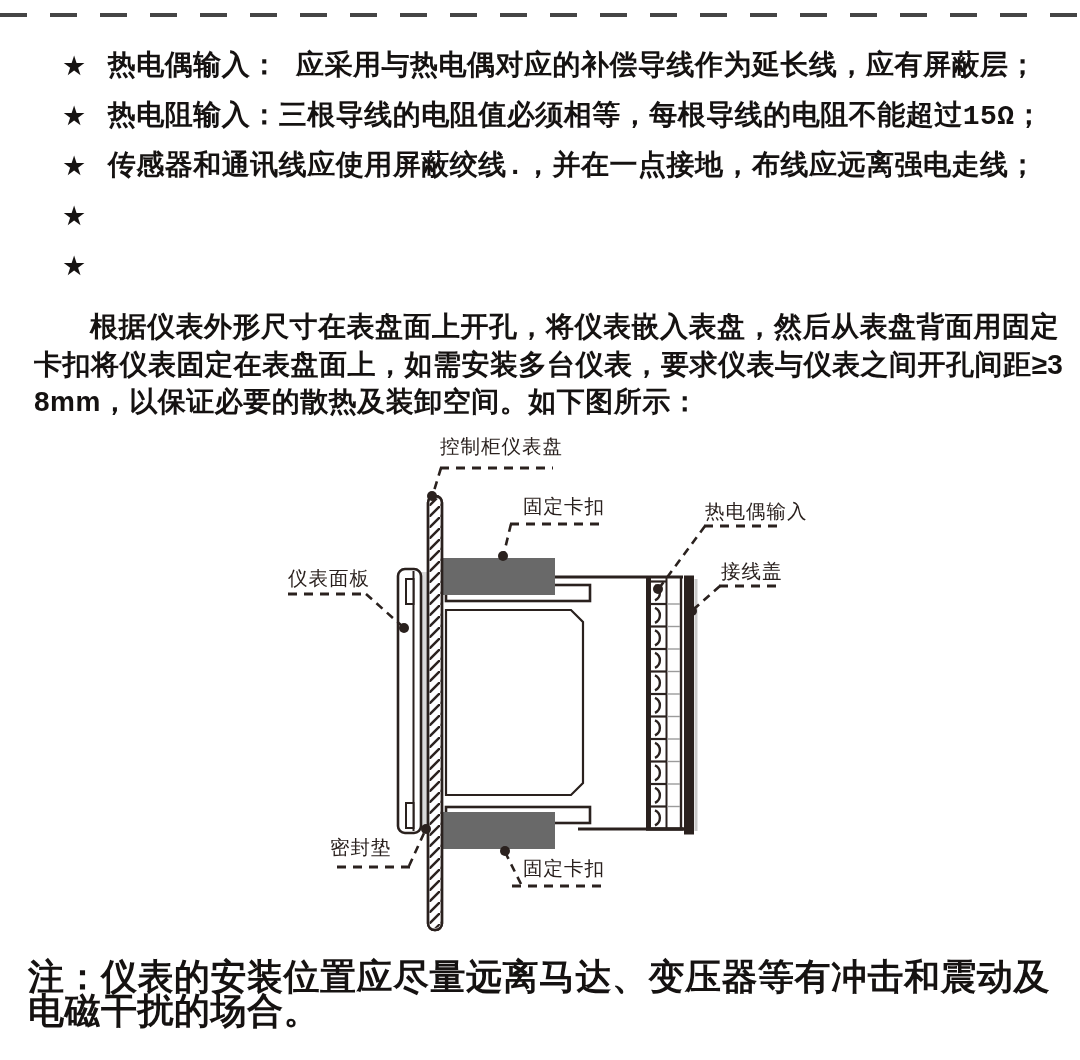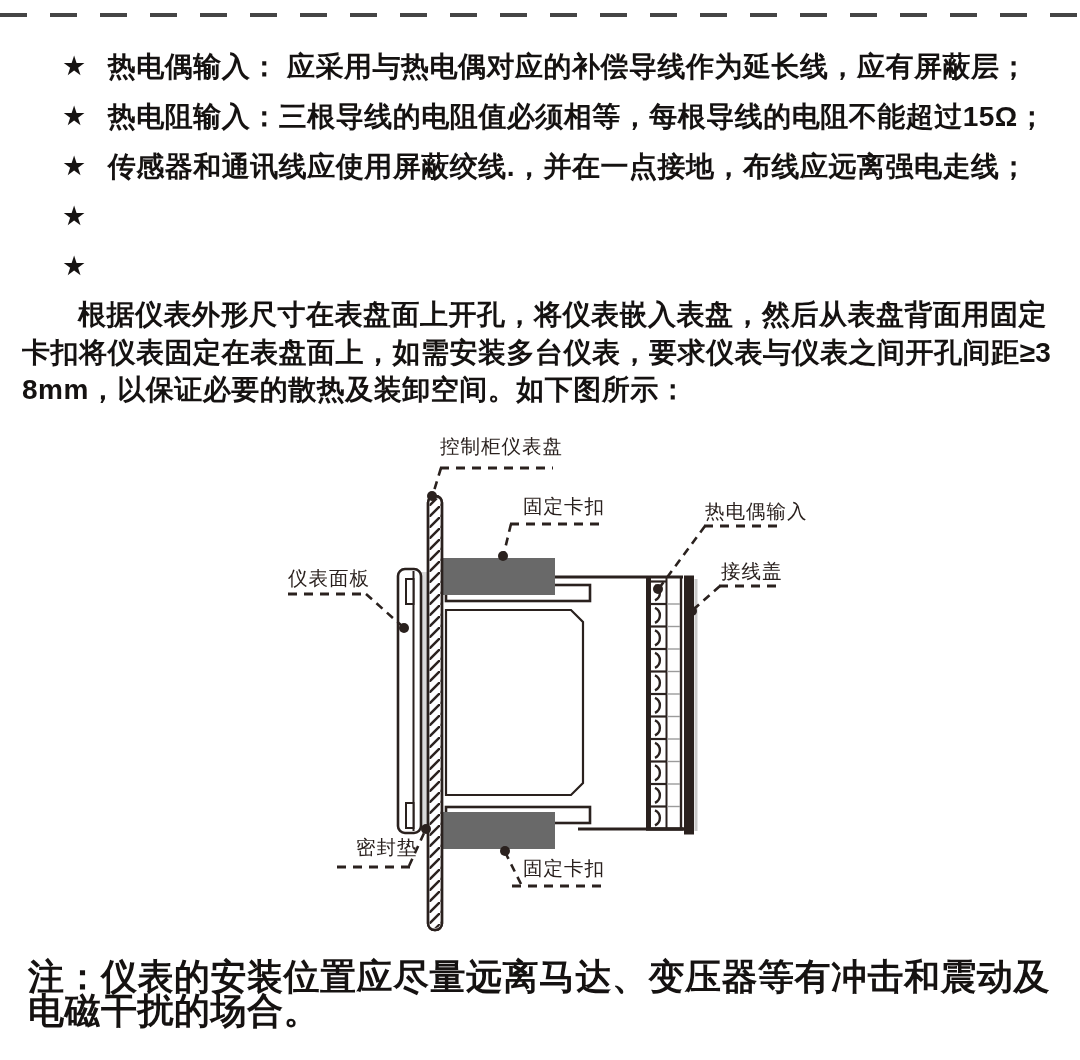--- a/index.html
+++ b/index.html
@@ -11,45 +11,45 @@
   .top-rule{
     position:absolute;left:0;top:13px;width:1080px;height:4px;
     background:repeating-linear-gradient(to right,#454545 0 27px,transparent 27px 50px);
   }
   
   .bullets{position:absolute;left:62px;top:52px;width:1000px;list-style:none;margin:0;padding:0;}
   .bullets li{display:flex;align-items:flex-start;gap:21px;margin:0 0 20px 0;
     font-size:28px;line-height:30px;font-weight:bold;letter-spacing:.5px;}
   .bullets li.spaced{margin-top:10px;}
   .star{font-size:27px;line-height:30px;flex:0 0 auto;transform:translateY(-1px);}
-  .btxt{white-space:nowrap;}
+  .btxt{white-space:nowrap;font-family:Liberation Mono, monospace;}
   
   .para{
     position:absolute;left:22px;top:296px;width:1040px;
     font-size:28px;line-height:37.5px;font-weight:bold;letter-spacing:.5px;
-    text-indent:56px;word-break:break-all;overflow-wrap:anywhere;margin:0;
+    text-indent:56px;word-break:break-all;overflow-wrap:anywhere;margin:12px;
   }
   
   .note{
     position:absolute;left:28px;top:960px;width:1030px;
     font-size:36px;line-height:34px;font-weight:bold;letter-spacing:.5px;margin:0;
   }
   
   .diagram{position:absolute;left:0;top:430px;width:959px;height:512px;}
   .diagram svg{position:absolute;left:0;top:0;}
   .dlabel{
     position:absolute;font-size:19.5px;line-height:21px;font-weight:500;
     color:#2a211e;white-space:nowrap;letter-spacing:1px;
   }
   .lbl-panel{left:440px;top:6px;}
   .lbl-clip-top{left:523px;top:66px;}
   .lbl-terminal{left:705px;top:71px;}
   .lbl-cover{left:721px;top:131px;}
   .lbl-faceplate{left:288px;top:138px;}
-  .lbl-gasket{left:356px;top:407px;text-align:right;}
+  .lbl-gasket{left:330px;top:407px;text-align:right;}
   .lbl-clip-bottom{left:523px;top:428px;}
 </style>
 </head>
 <body>
 
 <div class="page">
 
   <div class="top-rule"></div>
 
   <ul class="bullets">

